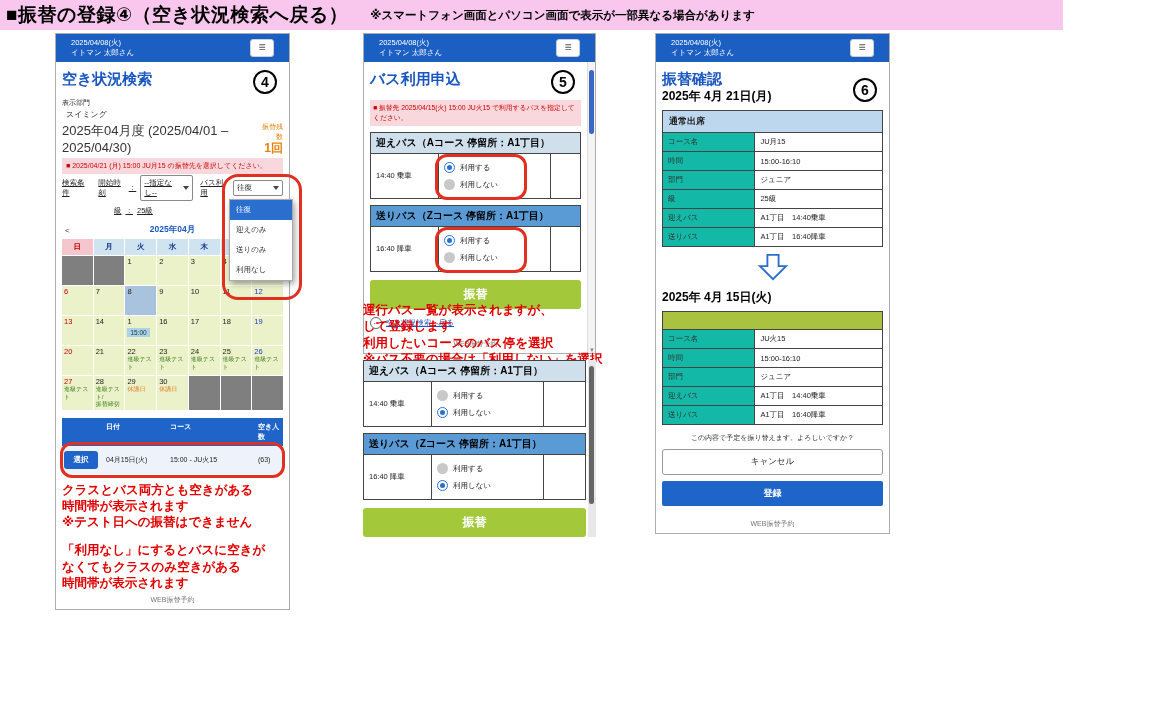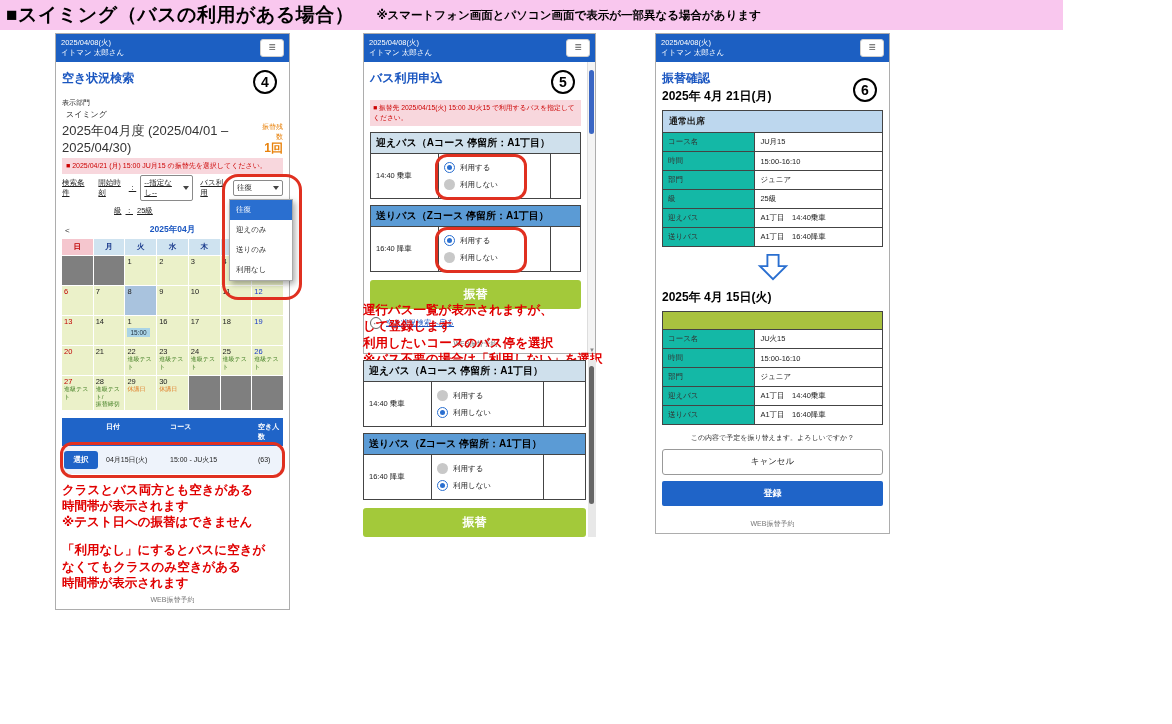--- a/index.html
+++ b/index.html
@@ -15,28 +15,28 @@
   .banner-note { font-size: 11.5px; font-weight: bold; color: #000; margin-left: 22px; }
 
   
   .phone { position: absolute; background: #fff; border: 1px solid #adadad;
     display: flex; flex-direction: column; }
   #phone1 { left: 55px;  top: 33px; width: 235px; min-height: 501px; }
   #phone2 { left: 363px; top: 33px; width: 233px; }
   #phone3 { left: 655px; top: 33px; width: 235px; min-height: 501px; }
   .phone-body { padding: 4px 6px 2px 6px; position: relative; flex: 1; display: flex; flex-direction: column; }
 
-  .app-header { background: #1c5fc2; color: #fff; padding: 3px 5px; display: flex;
+  .app-header { background: #1c5fc2; color: #fff; padding: 3px 15px; display: flex;
     align-items: center; justify-content: space-between; min-height: 28px; }
   .app-header .hd-left { font-size: 7.5px; line-height: 1.35; }
   .menu-btn { width: 24px; height: 18px; background: #fff; border: 1px solid #cfcfcf;
     border-radius: 3px; color: #555; font-size: 12px; line-height: 15px; text-align: center; font-weight: bold; }
 
   .screen-title-row { display: flex; align-items: flex-start; margin: 4px 0 2px 0; }
-  .screen-title { color: #1a56c0; font-size: 12px; font-weight: bold; }
+  .screen-title { color: #1a56c0; font-size: 15px; font-weight: bold; }
   .step-badge { margin-left: auto; margin-right: 6px; width: 24px; height: 24px; border: 2px solid #000;
     border-radius: 50%; font-size: 14px; font-weight: bold; color: #000;
     display: flex; align-items: center; justify-content: center; }
 
   .footer-label { margin-top: auto; text-align: center; font-size: 7px; color: #777; padding: 4px 0 2px 0; }
 
   
   .dept-label { font-size: 7px; color: #333; margin-top: 2px; }
   .dept-value { font-size: 8px; color: #333; margin: 1px 0 0 4px; }
   .period-row { display: flex; align-items: flex-end; margin-top: 2px; }
@@ -137,21 +137,21 @@
   .confirm-q { text-align: center; font-size: 7px; color: #333; margin-top: 8px; }
   .cancel-btn { margin-top: 6px; width: 100%; background: #fff; border: 1px solid #999; border-radius: 3px;
     font-size: 8.5px; color: #222; padding: 6px 0; text-align: center; }
   .register-btn { margin-top: 6px; width: 100%; background: #1f64c8; border: none; border-radius: 2px;
     font-size: 9px; font-weight: bold; color: #fff; padding: 6px 0; text-align: center; }
 </style>
 </head>
 <body>
 
 <div class="banner">
-  <span class="banner-title">■スイミング（バスの利用がある場合）</span>
+  <span class="banner-title">■振替の登録④（空き状況検索へ戻る）</span>
   <span class="banner-note">※スマートフォン画面とパソコン画面で表示が一部異なる場合があります</span>
 </div>
 
 <div class="phone" id="phone1">
   <div class="app-header">
     <div class="hd-left">
       <div>2025/04/08(火)</div>
       <div>イトマン 太郎さん</div>
     </div>
     <div class="menu-btn">≡</div>

